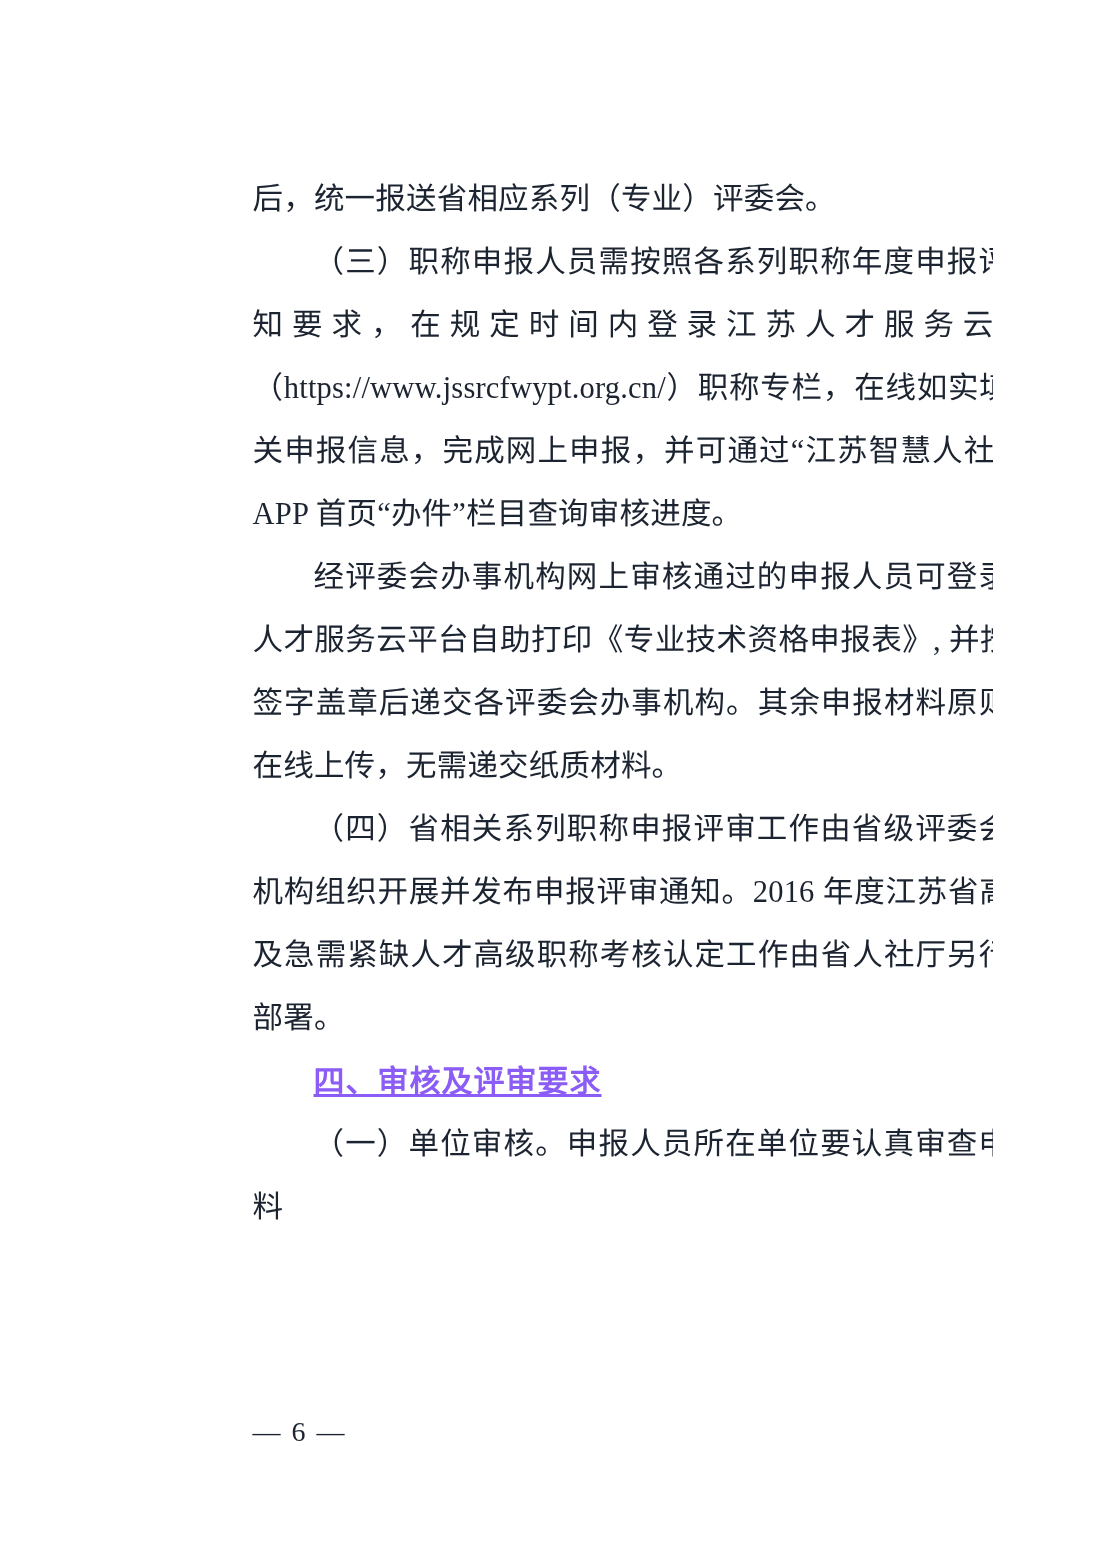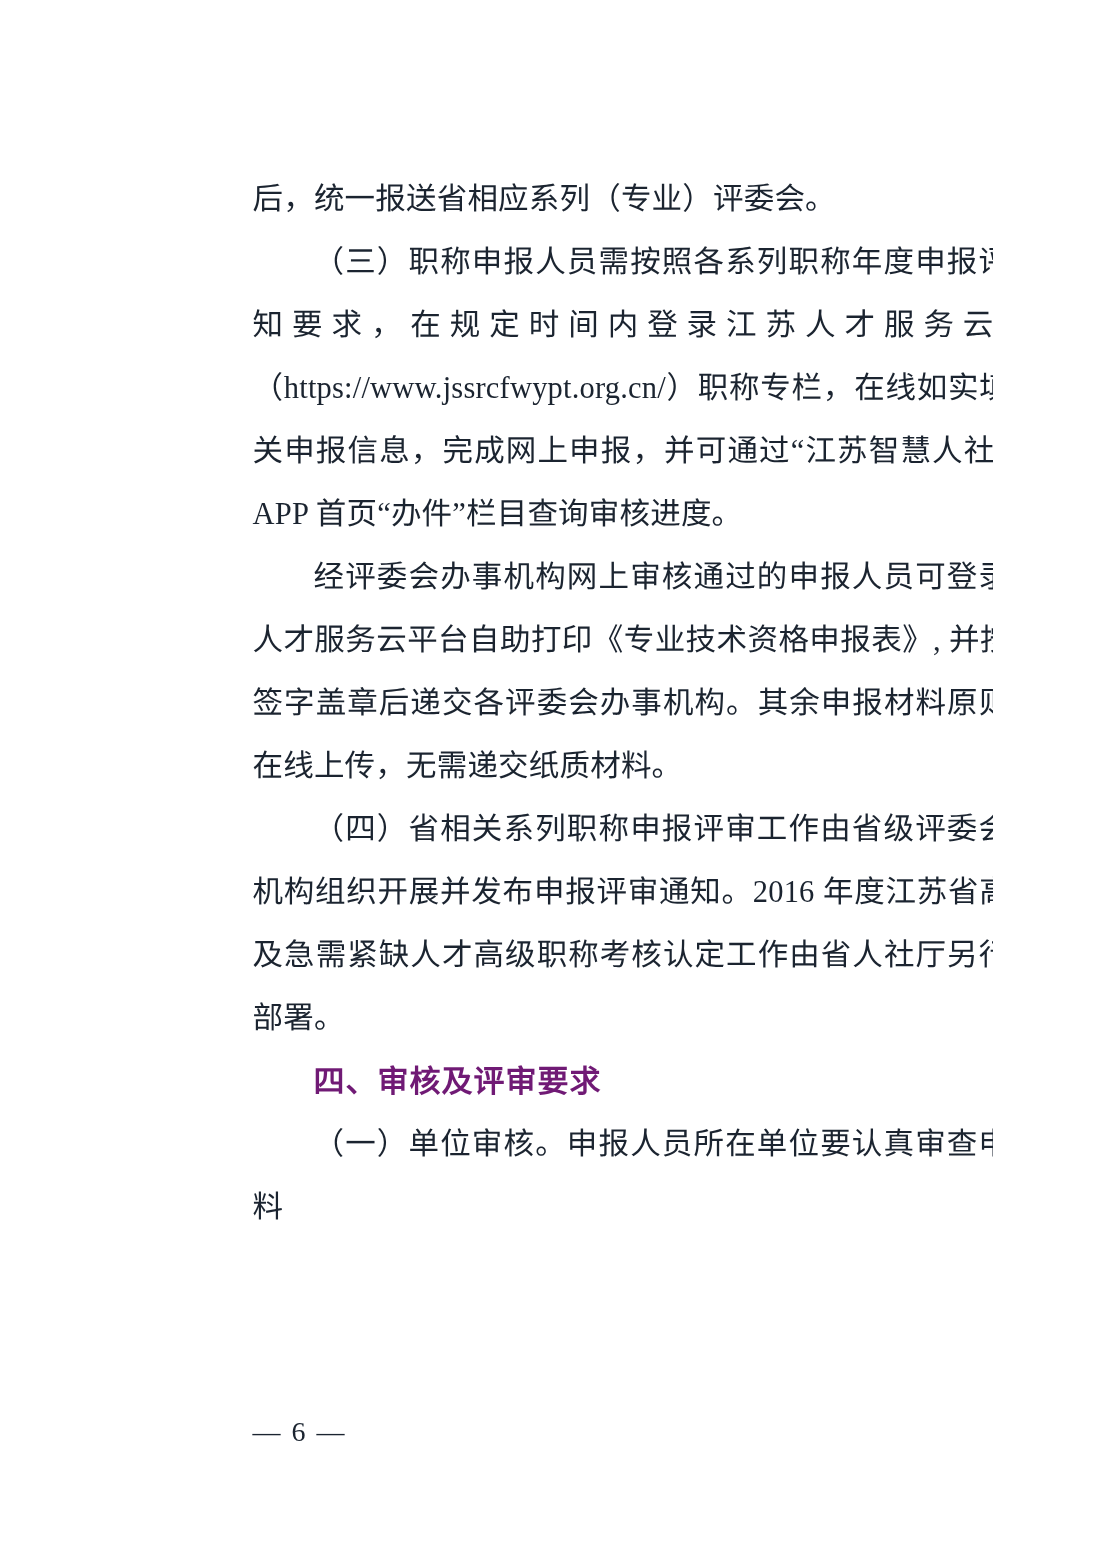--- a/index.html
+++ b/index.html
@@ -39,23 +39,24 @@
   }
   p.indent {
     text-indent: 61px;
   }
   h2.heading {
     margin: 0;
     font-size: 31px;
     line-height: 63px;
     font-weight: bold;
     text-indent: 61px;
-    color: #701a75;
+    color: #8b5cf6;
     font-family: "Liberation Sans", "DejaVu Sans", sans-serif;
     letter-spacing: 1px;
+    text-decoration: underline;
   }
   .pagenum {
     position: absolute;
     left: 143px;
     top: 1416px;
     width: 820px;
     font-size: 28px;
     color: #1b2430;
     letter-spacing: 2px;
     font-family: "Liberation Serif", "DejaVu Serif", serif;

